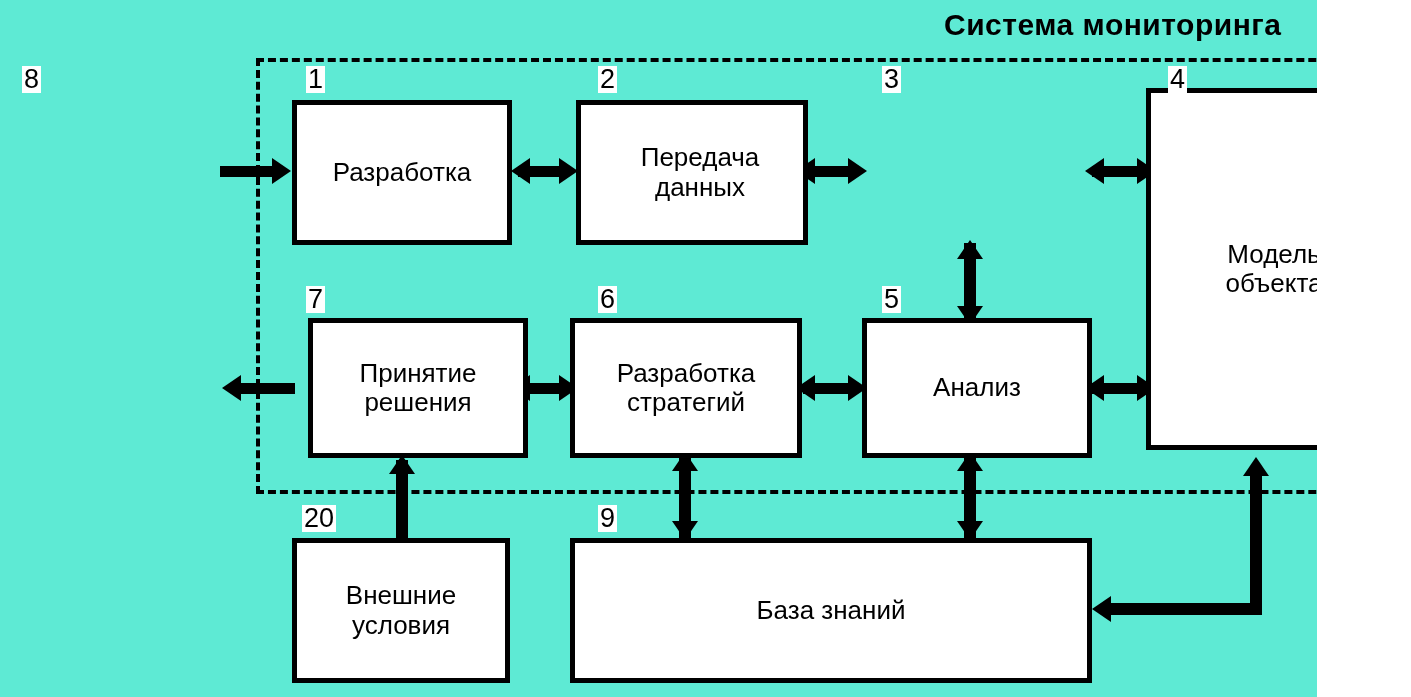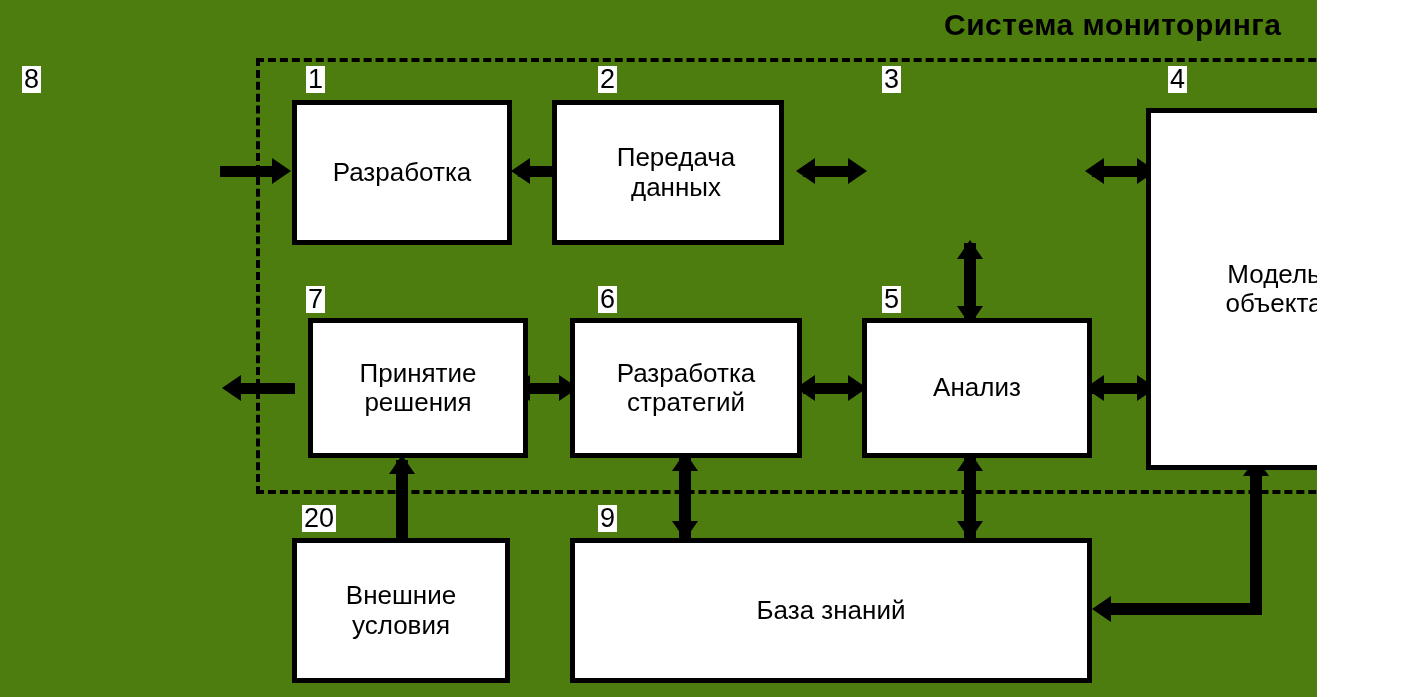--- a/index.html
+++ b/index.html
@@ -1,17 +1,17 @@
 <!DOCTYPE html>
 <html><head>
 <meta charset="utf-8">
 <style>
   html,body{margin:0;padding:0;background:#ffffff;}
   body{font-family:"Liberation Sans","DejaVu Sans",sans-serif;color:#000;}
-  #stage{position:relative;width:1317px;height:697px;background:#4d7c0f;overflow:hidden;}
+  #stage{position:relative;width:1317px;height:697px;background:#5eead4;overflow:hidden;}
 
   
   .title{
     position:absolute;
     font-weight:bold;
     font-size:30px;
     letter-spacing:.5px;
     white-space:nowrap;
   }
 
@@ -145,29 +145,29 @@
   </div>
 
   <div class="numtag" style="left:22px; top:66px;">8</div>
 
   <div class="numtag" style="left:306px; top:66px;">1</div>
   <div class="block" style="left:292px; top:100px; width:220px; height:145px;">
     <span class="label">Разработка</span>
   </div>
 
   <div class="numtag" style="left:598px; top:66px;">2</div>
-  <div class="block" style="left:552px; top:100px; width:232px; height:145px;padding-left:16px;">
+  <div class="block" style="left:576px; top:100px; width:232px; height:145px;padding-left:16px;">
     <span class="label">Передача
 данных</span>
   </div>
 
   <div class="numtag" style="left:882px; top:66px;">3</div>
 
   <div class="numtag" style="left:1168px; top:66px;">4</div>
-  <div class="block" style="left:1146px; top:108px; width:216px; height:362px;padding-left:40px;">
+  <div class="block" style="left:1146px; top:88px; width:216px; height:362px;padding-left:40px;">
     <span class="label">Модель
 объекта</span>
   </div>
 
   <div class="numtag" style="left:306px; top:286px;">7</div>
   <div class="block" style="left:292px; top:318px; width:220px; height:140px;margin-left:16px;">
     <span class="label">Принятие
 решения</span>
   </div>
 

